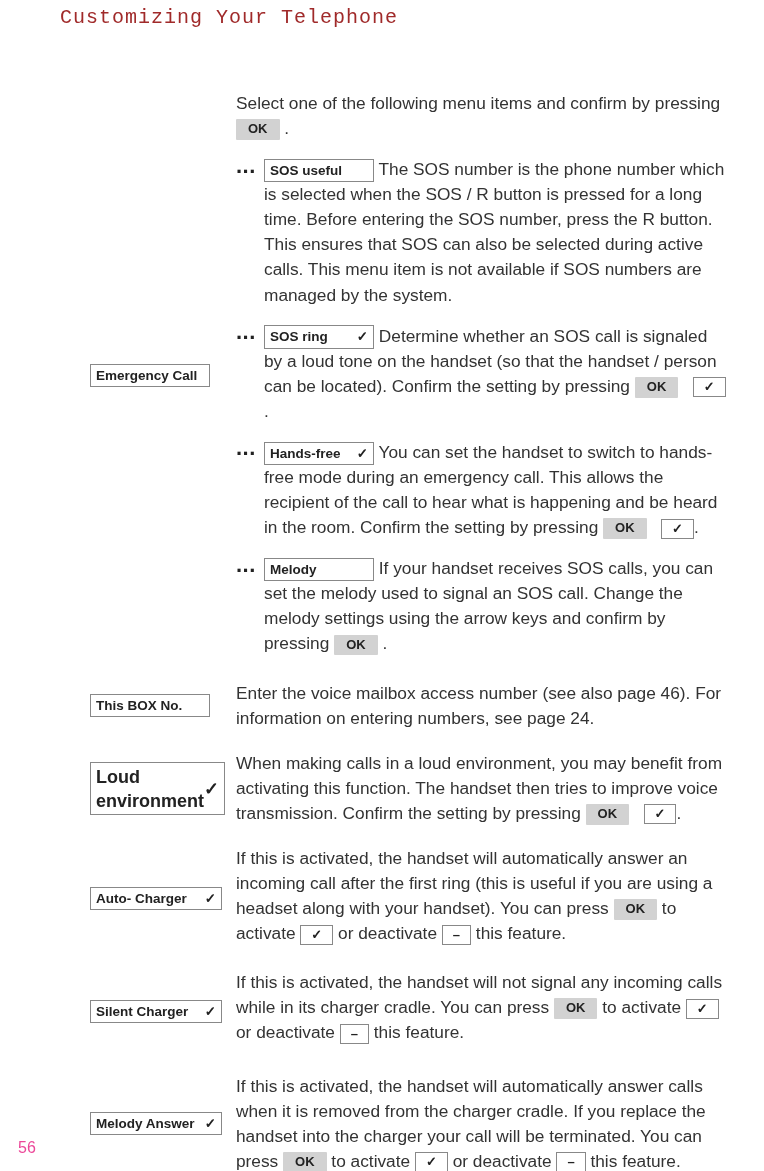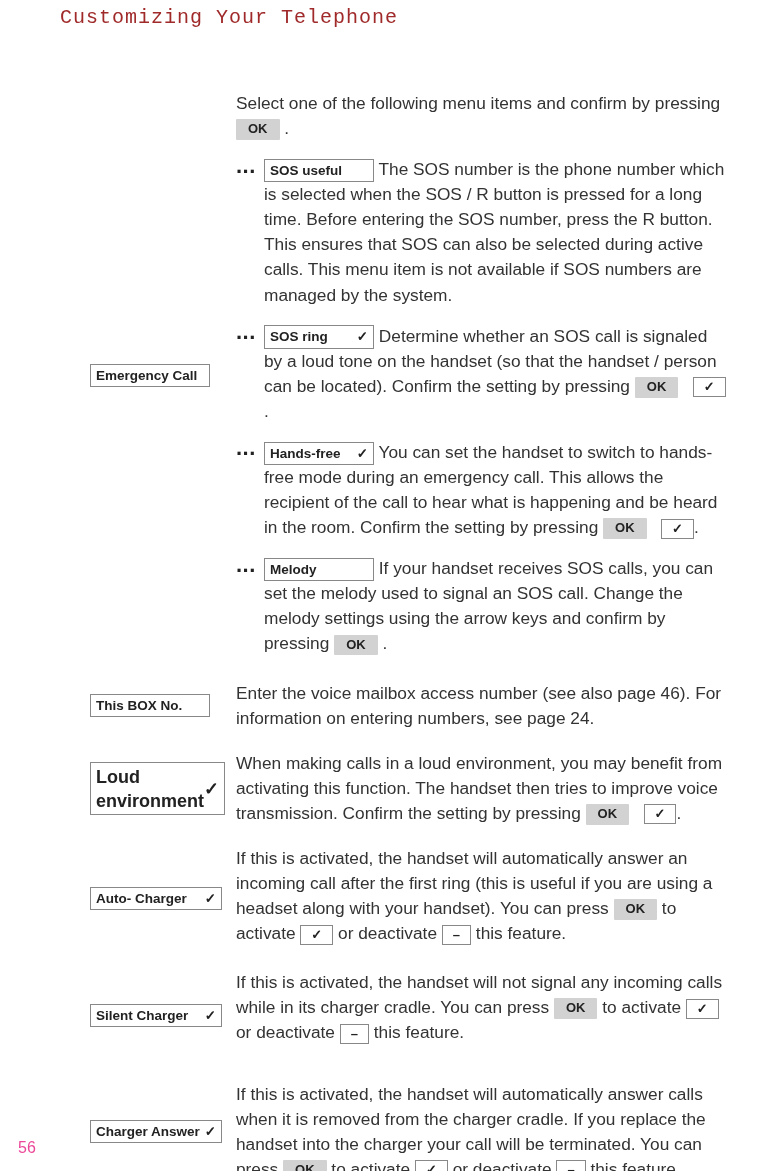--- a/index.html
+++ b/index.html
@@ -209,28 +209,28 @@
   </div>
 
   <div class="row">
     <div class="left">
       <span class="menu-label" style="min-width:132px">
         <span>Silent Charger</span>
         <span class="chk">✓</span>
       </span>
     </div>
     <div class="right">
-      <p style="margin-bottom:16px"><span>If this is activated, the handset will not signal any incoming calls while in its charger cradle. You can press </span><span class="key">OK</span><span> to activate </span><span class="hollow">✓</span><span> or deactivate </span><span class="hollow">–</span><span> this feature.</span></p>
-    </div>
-  </div>
-
-  <div class="row">
-    <div class="left">
-      <span class="menu-label" style="min-width:132px">
-        <span>Charger Answer</span>
+      <p style="margin-bottom:8px"><span>If this is activated, the handset will not signal any incoming calls while in its charger cradle. You can press </span><span class="key">OK</span><span> to activate </span><span class="hollow">✓</span><span> or deactivate </span><span class="hollow">–</span><span> this feature.</span></p>
+    </div>
+  </div>
+
+  <div class="row">
+    <div class="left">
+      <span class="menu-label" style="min-width:132px">
+        <span>Melody Answer</span>
         <span class="chk">✓</span>
       </span>
     </div>
     <div class="right">
       <p style="margin-bottom:0"><span>If this is activated, the handset will automatically answer calls when it is removed from the charger cradle. If you replace the handset into the charger your call will be terminated. You can press </span><span class="key">OK</span><span> to activate </span><span class="hollow">✓</span><span> or deactivate </span><span class="hollow">–</span><span> this feature.</span></p>
     </div>
   </div>
 
   <div class="row">
     <div class="left">

